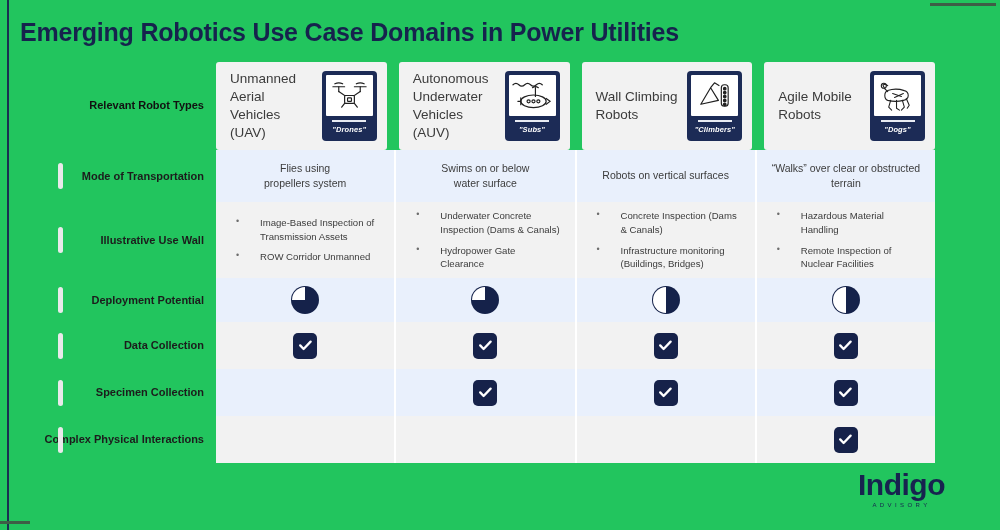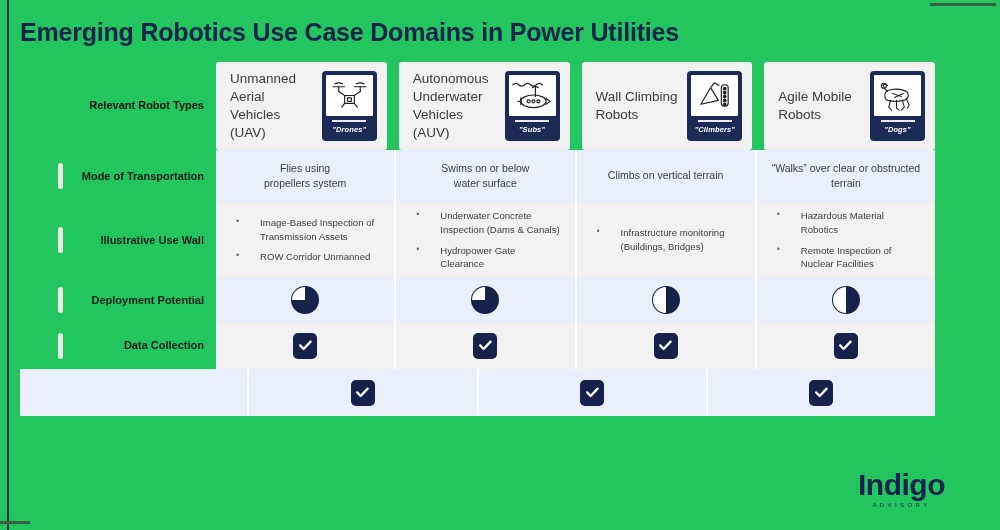--- a/index.html
+++ b/index.html
@@ -378,21 +378,21 @@
             <span class="lbl">Mode of Transportation</span>
           </div>
           <div class="cells r-transport bg-blue">
             <div class="cell">
               <div class="modetext">Flies using<br>propellers system</div>
             </div>
             <div class="cell">
               <div class="modetext">Swims on or below<br>water surface</div>
             </div>
             <div class="cell">
-              <div class="modetext">Climbs on vertical terrain</div>
+              <div class="modetext">Robots on vertical surfaces</div>
             </div>
             <div class="cell">
               <div class="modetext">“Walks” over clear or obstructed terrain</div>
             </div>
           </div>
         </div>
         <div class="row">
           <div class="rowlabel">
             <div class="tickbar"></div>
             <span class="lbl">Illustrative Use Wall</span>
@@ -410,28 +410,29 @@
               <div class="bullets">
                 <ul>
                   <li>Underwater Concrete Inspection (Dams &amp; Canals)</li>
                   <li>Hydropower Gate Clearance</li>
                 </ul>
               </div>
             </div>
             <div class="cell">
               <div class="bullets">
                 <ul>
+                  <li>Concrete Inspection (Dams &amp; Canals)</li>
                   <li>Infrastructure monitoring (Buildings, Bridges)</li>
                 </ul>
               </div>
             </div>
             <div class="cell">
               <div class="bullets">
                 <ul>
-                  <li>Hazardous Material Robotics</li>
+                  <li>Hazardous Material Handling</li>
                   <li>Remote Inspection of Nuclear Facilities</li>
                 </ul>
               </div>
             </div>
           </div>
         </div>
         <div class="row">
           <div class="rowlabel">
             <div class="tickbar"></div>
             <span class="lbl">Deployment Potential</span>
@@ -489,37 +490,65 @@
             <div class="cell">
               <div class="check">
                 <svg width="13" height="11" viewBox="0 0 13 11">
                   <path d="M1.2 5.4 L4.6 9 L11.6 1.6" fill="none" stroke="#ffffff" stroke-width="2.3" stroke-linecap="round" stroke-linejoin="round"></path>
                 </svg>
               </div>
             </div>
           </div>
         </div>
         <div class="row">
+          <div class="rowlabel">
+            <div class="tickbar"></div>
+            <span class="lbl">Specimen Collection</span>
+          </div>
           <div class="cells r-check bg-blue">
             <div class="cell">
               <div class="empty"></div>
             </div>
             <div class="cell">
               <div class="check">
                 <svg width="13" height="11" viewBox="0 0 13 11">
                   <path d="M1.2 5.4 L4.6 9 L11.6 1.6" fill="none" stroke="#ffffff" stroke-width="2.3" stroke-linecap="round" stroke-linejoin="round"></path>
                 </svg>
               </div>
             </div>
             <div class="cell">
               <div class="check">
                 <svg width="13" height="11" viewBox="0 0 13 11">
                   <path d="M1.2 5.4 L4.6 9 L11.6 1.6" fill="none" stroke="#ffffff" stroke-width="2.3" stroke-linecap="round" stroke-linejoin="round"></path>
                 </svg>
               </div>
+            </div>
+            <div class="cell">
+              <div class="check">
+                <svg width="13" height="11" viewBox="0 0 13 11">
+                  <path d="M1.2 5.4 L4.6 9 L11.6 1.6" fill="none" stroke="#ffffff" stroke-width="2.3" stroke-linecap="round" stroke-linejoin="round"></path>
+                </svg>
+              </div>
+            </div>
+          </div>
+        </div>
+        <div class="row">
+          <div class="rowlabel">
+            <div class="tickbar"></div>
+            <span class="lbl">Complex Physical Interactions</span>
+          </div>
+          <div class="cells r-check bg-gray">
+            <div class="cell">
+              <div class="empty"></div>
+            </div>
+            <div class="cell">
+              <div class="empty"></div>
+            </div>
+            <div class="cell">
+              <div class="empty"></div>
             </div>
             <div class="cell">
               <div class="check">
                 <svg width="13" height="11" viewBox="0 0 13 11">
                   <path d="M1.2 5.4 L4.6 9 L11.6 1.6" fill="none" stroke="#ffffff" stroke-width="2.3" stroke-linecap="round" stroke-linejoin="round"></path>
                 </svg>
               </div>
             </div>
           </div>
         </div>

